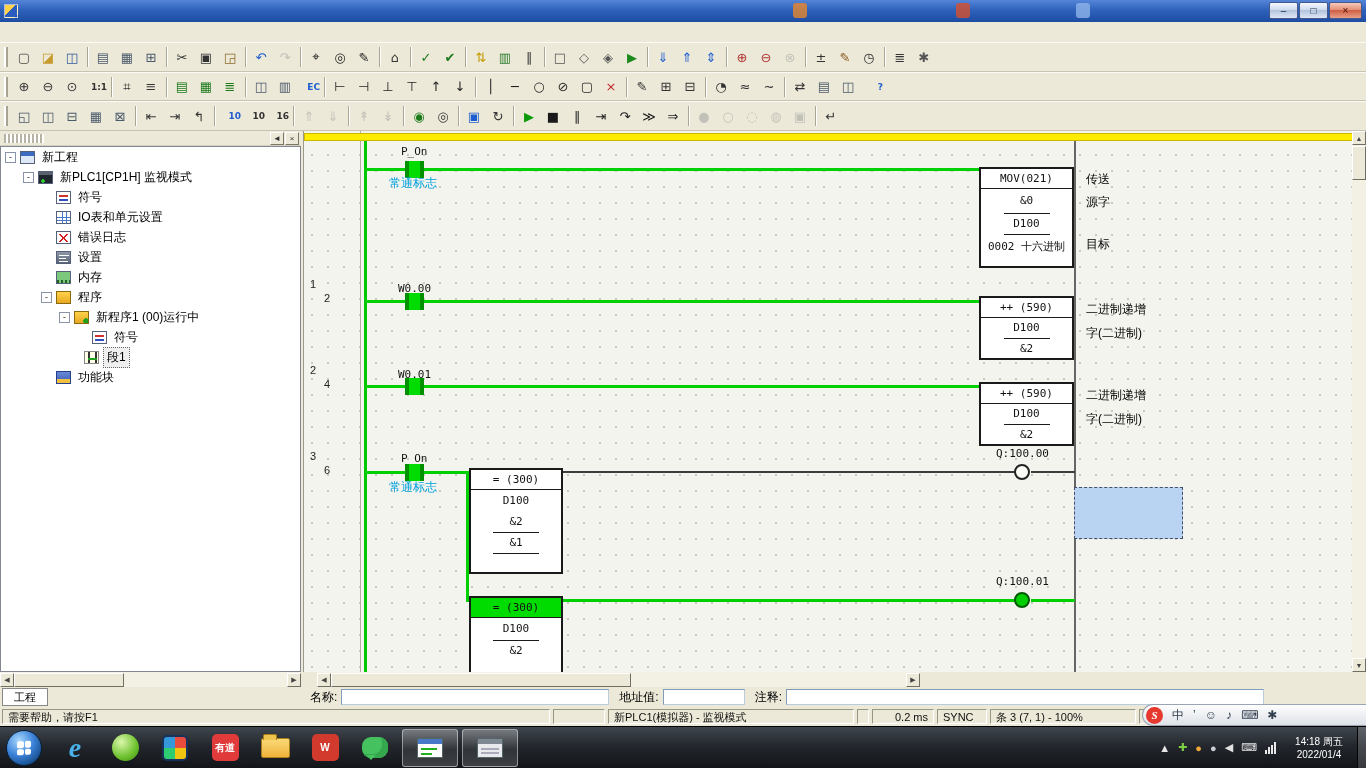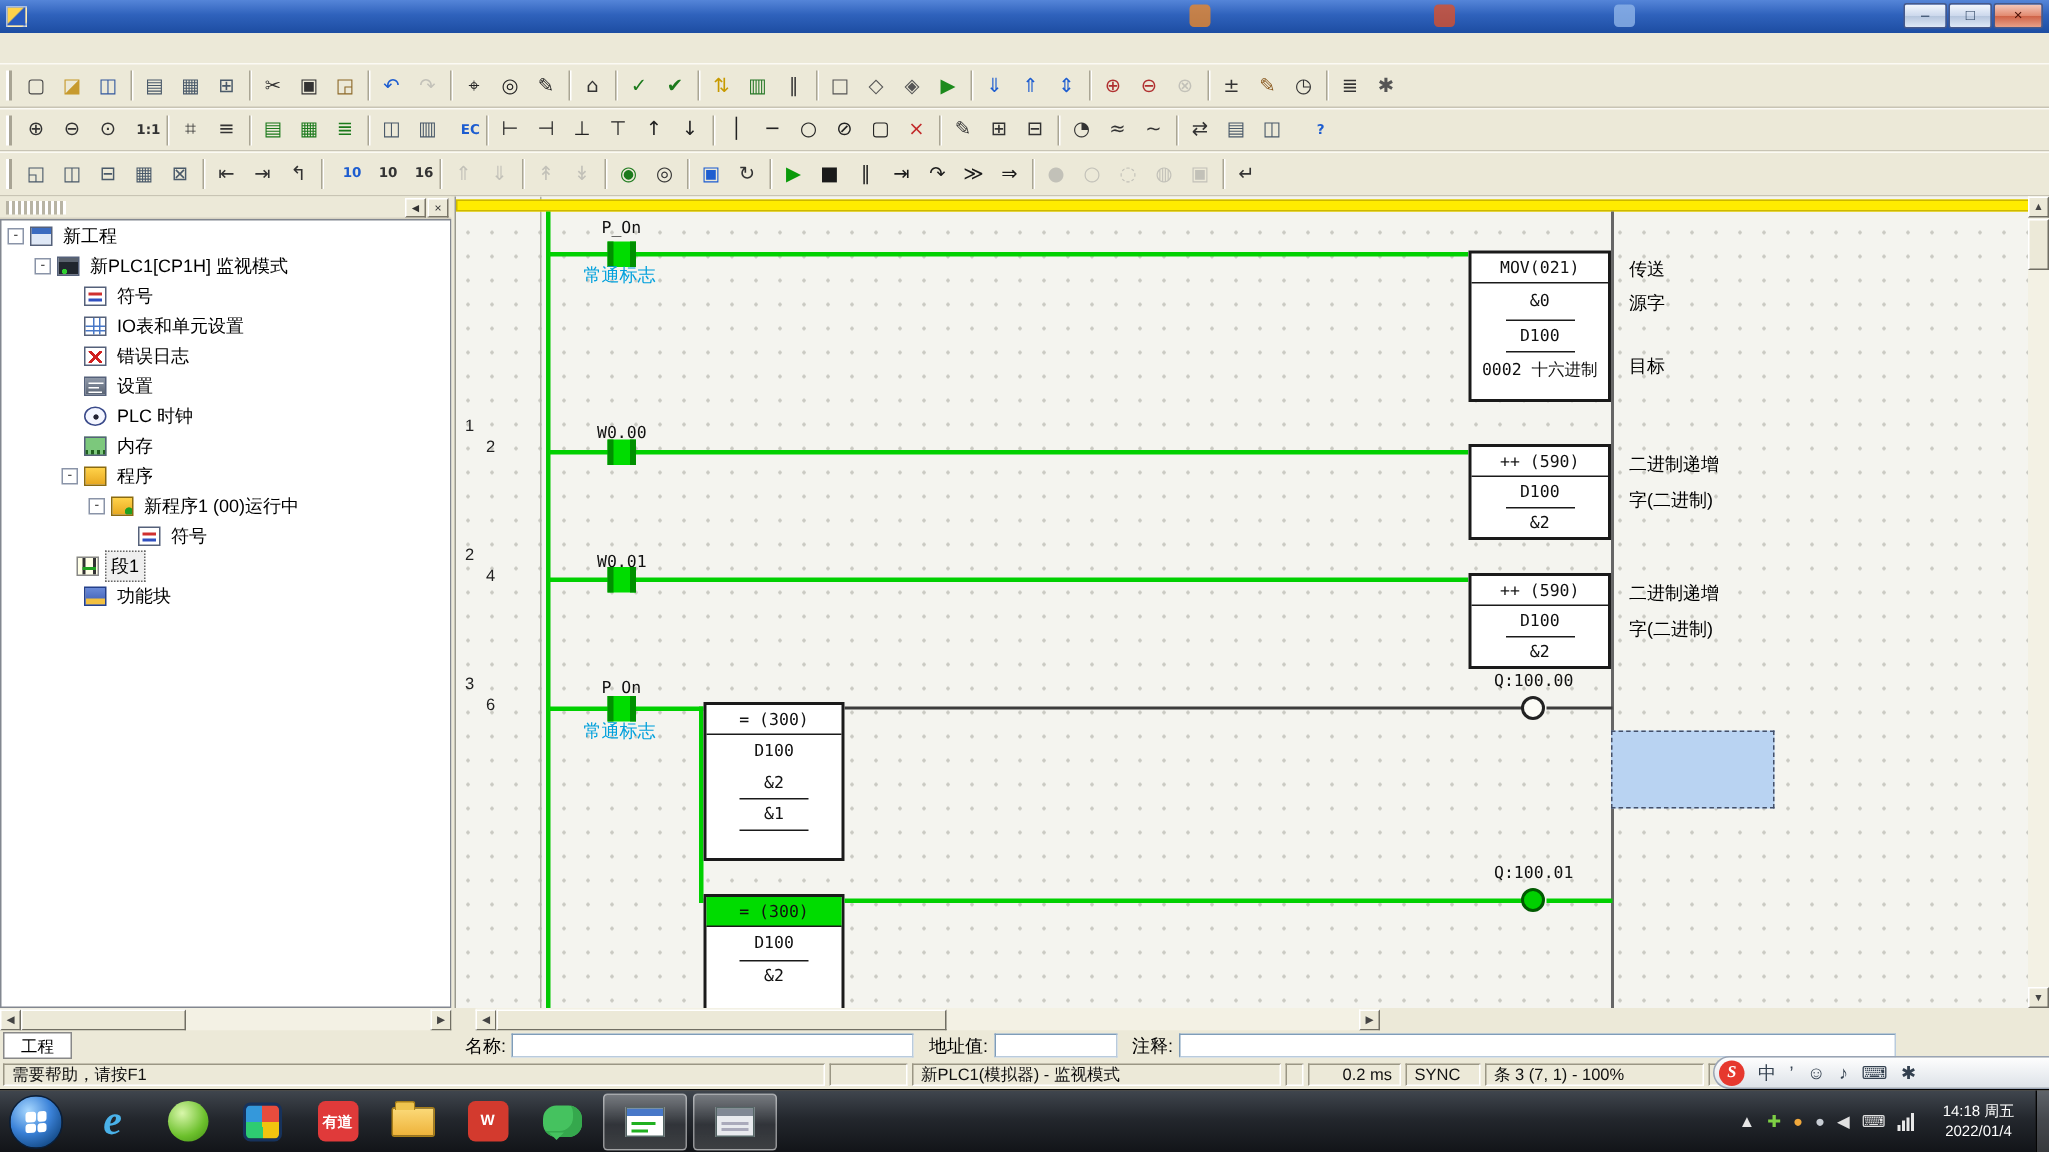--- a/index.html
+++ b/index.html
@@ -601,44 +601,39 @@
           <span class="ti ti-error"></span>
           <span class="tlabel">错误日志</span>
         </div>
         <div class="trow" style="padding-left: 40px;">
           <span class="exp-sp"></span>
           <span class="ti ti-settings"></span>
           <span class="tlabel">设置</span>
         </div>
         <div class="trow" style="padding-left: 40px;">
           <span class="exp-sp"></span>
-          <span class="ti ti-clock"></span>
-          <span class="tlabel">PLC 时钟</span>
-        </div>
-        <div class="trow" style="padding-left: 40px;">
-          <span class="exp-sp"></span>
           <span class="ti ti-memory"></span>
           <span class="tlabel">内存</span>
         </div>
         <div class="trow" style="padding-left: 40px;">
           <span class="exp">-</span>
           <span class="ti ti-programs"></span>
           <span class="tlabel">程序</span>
         </div>
         <div class="trow" style="padding-left: 58px;">
           <span class="exp">-</span>
           <span class="ti ti-program"></span>
           <span class="tlabel">新程序1 (00)运行中</span>
         </div>
         <div class="trow" style="padding-left: 76px;">
           <span class="exp-sp"></span>
           <span class="ti ti-symbols"></span>
           <span class="tlabel">符号</span>
         </div>
-        <div class="trow sel" style="padding-left: 35px;">
+        <div class="trow sel" style="padding-left: 68px;">
           <span class="exp-sp"></span>
           <span class="ti ti-section"></span>
           <span class="tlabel">段1</span>
         </div>
         <div class="trow" style="padding-left: 40px;">
           <span class="exp-sp"></span>
           <span class="ti ti-fb"></span>
           <span class="tlabel">功能块</span>
         </div>
       </div>

